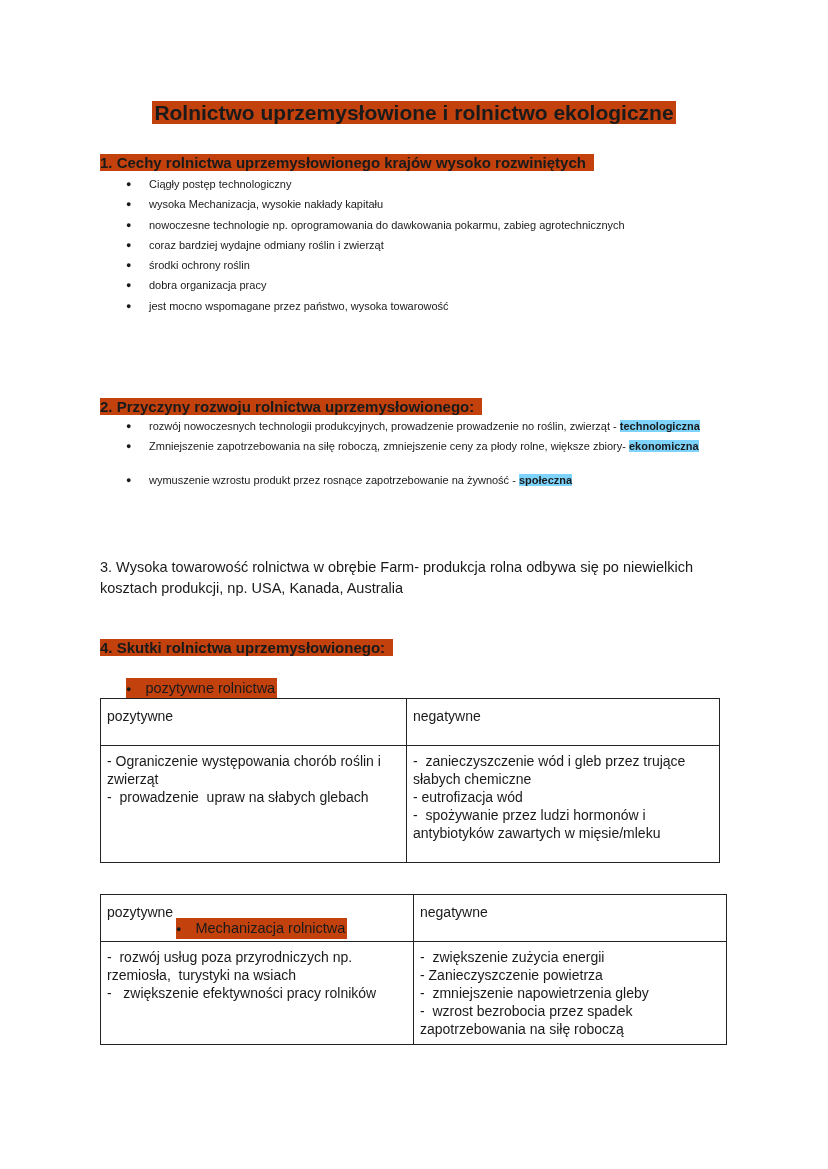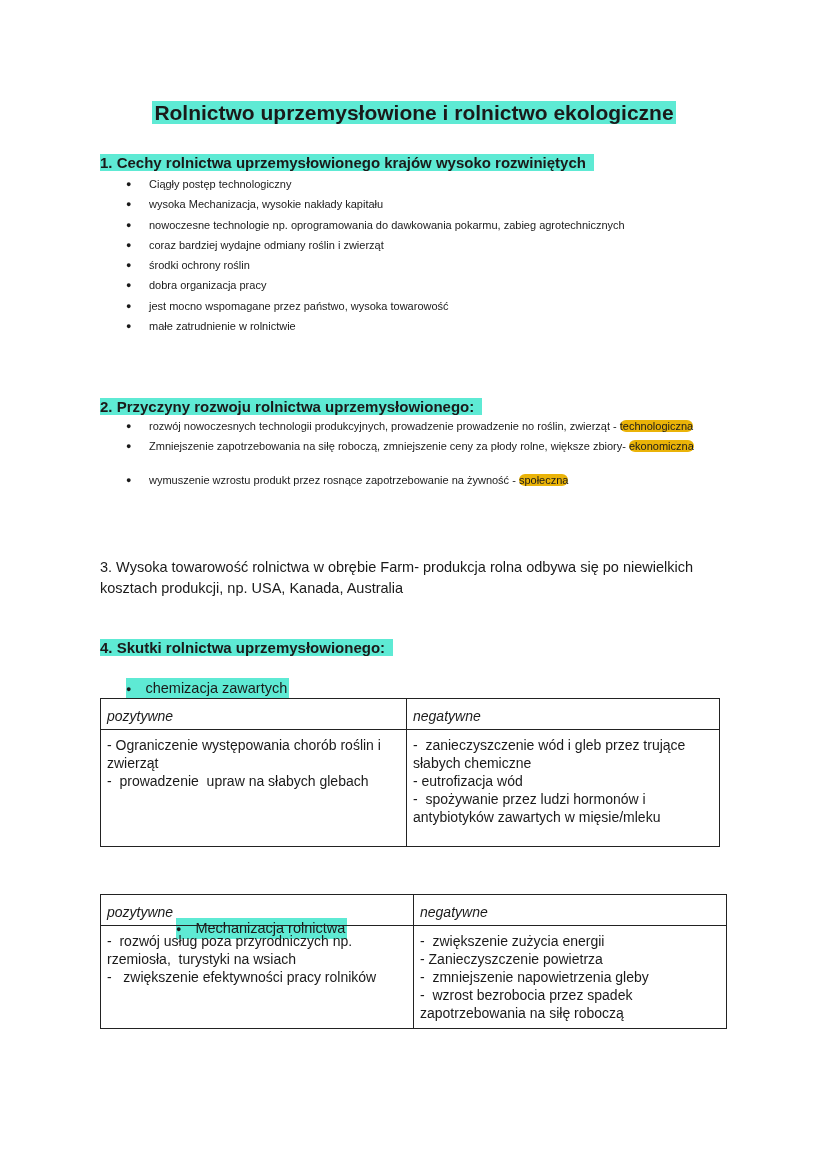--- a/index.html
+++ b/index.html
@@ -1,20 +1,20 @@
 <!DOCTYPE html>
 <html><head>
 <meta charset="utf-8">
 <style>
   html, body { margin: 0; padding: 0; background: #ffffff; }
   body {
     width: 828px; height: 1169px; position: relative; overflow: hidden;
     font-family: "Liberation Sans", sans-serif; color: #1a1a1a;
   }
-  .hl { background: #5eead4; }
+  .hl { background: #c2410c; }
   .title {
     position: absolute; top: 98px; left: 0; width: 828px; text-align: center;
     font-size: 21px; font-weight: bold; line-height: 30px;
   }
   .title span { padding: 0 2px; }
   .h { position: absolute; left: 100px; font-size: 15px; font-weight: bold; line-height: 20px; }
   .h span { padding-right: 8px; }
   ul.list { position: absolute; left: 100px; margin: 0; padding: 0; list-style: none; width: 620px; }
   ul.list li {
     position: relative; padding-left: 49px; font-size: 11px; line-height: 20.3px;
@@ -24,43 +24,42 @@
   }
   .para { position: absolute; left: 100px; width: 640px; font-size: 14.5px; line-height: 21px; }
   .sub {
     position: absolute; font-size: 14.5px; line-height: 20px;
   }
   .sub .dot { font-size: 9px; display: inline-block; margin-right: 14px; vertical-align: middle; }
   table.t {
     position: absolute; left: 100px; border-collapse: collapse; font-size: 14px; line-height: 18px;
   }
   table.t td { border: 1.5px solid #222; vertical-align: top; padding: 6px 6px; }
-  table.t td.head { height: 22px; padding-top: 8px; padding-bottom: 0; font-style: italic; }
+  table.t td.head { height: 22px; padding-top: 8px; padding-bottom: 16px; }
   .cell-line { display: block; white-space: pre-wrap; }
-  b.hlb { background: #eab308; font-weight: normal; border-radius: 6px; }
+  b.hlb { background: #7dd3fc; font-weight: bold; }
 </style>
 </head>
 <body>
 
 <div class="title">
   <span class="hl">Rolnictwo uprzemysłowione i rolnictwo ekologiczne</span>
 </div>
 
 <div class="h" style="top:153px;">
   <span class="hl">1. Cechy rolnictwa uprzemysłowionego krajów wysoko rozwiniętych</span>
 </div>
 <ul class="list" style="top:174px;">
   <li>Ciągły postęp technologiczny</li>
   <li> wysoka Mechanizacja, wysokie nakłady kapitału</li>
   <li style="width:560px;"> nowoczesne technologie np. oprogramowania do dawkowania pokarmu, zabieg agrotechnicznych</li>
   <li> coraz bardziej wydajne odmiany roślin i zwierząt</li>
   <li>środki ochrony roślin</li>
   <li>dobra organizacja pracy</li>
   <li>jest mocno wspomagane przez państwo, wysoka towarowość</li>
-  <li>małe zatrudnienie w rolnictwie</li>
 </ul>
 
 <div class="h" style="top:397px;">
   <span class="hl">2. Przyczyny rozwoju rolnictwa uprzemysłowionego:</span>
 </div>
 <ul class="list" style="top:416px;">
   <li style="width:560px;">
     <span>rozwój nowoczesnych technologii produkcyjnych, prowadzenie prowadzenie no roślin, zwierząt - </span><b class="hlb">technologiczna</b>
   </li>
   <li style="width:570px;">
@@ -71,21 +70,21 @@
   </li>
 </ul>
 
 <div class="para" style="top:557px;">3. Wysoka towarowość rolnictwa w obrębie Farm- produkcja rolna odbywa się po niewielkich kosztach produkcji, np. USA, Kanada, Australia</div>
 
 <div class="h" style="top:638px;">
   <span class="hl">4. Skutki rolnictwa uprzemysłowionego:</span>
 </div>
 
 <div class="sub hl" style="top:678px; left:126px; padding-right:2px;">
-  <span class="dot">●</span><span>chemizacja zawartych</span>
+  <span class="dot">●</span><span>pozytywne rolnictwa</span>
 </div>
 
 <table class="t" style="top:698px; width:620px;">
   <tbody>
       <tr>
     <td class="head" style="width:293px;">pozytywne</td>
     <td class="head">negatywne</td>
   </tr>
   <tr style="height:117px;">
     <td>

